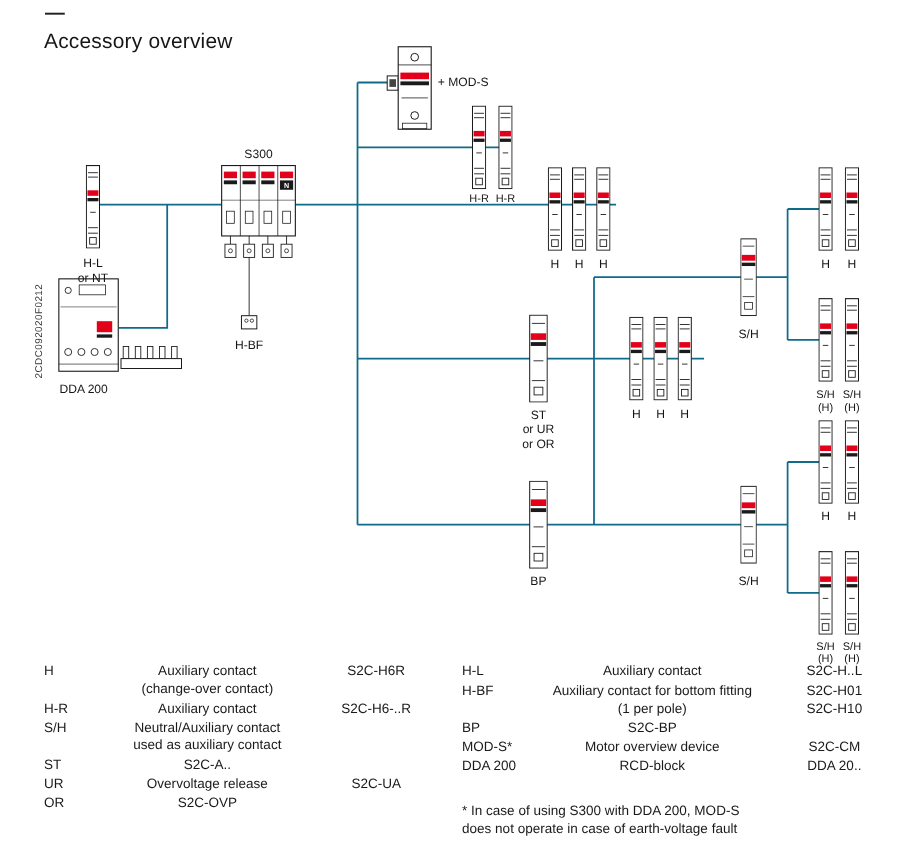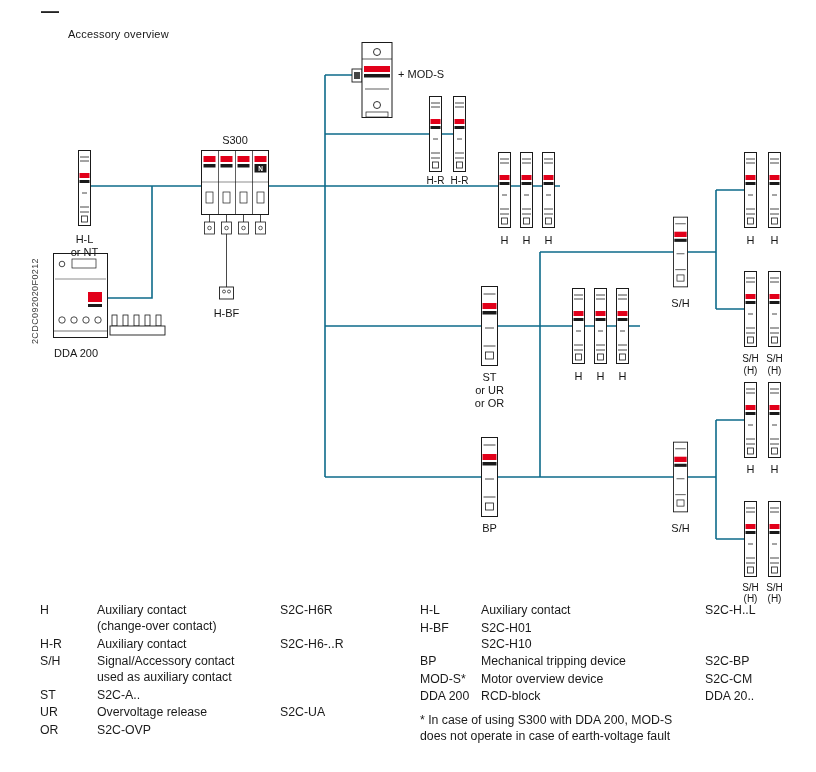--- a/index.html
+++ b/index.html
@@ -1,37 +1,37 @@
 <!DOCTYPE html>
 <html><head>
 <meta charset="utf-8">
 <style>
   html,body{margin:0;padding:0;background:#fff;}
   body{font-family:"Liberation Sans",sans-serif;}
   .page{position:relative;width:816px;height:772px;background:#fff;overflow:hidden;}
   .dash{position:absolute;left:41px;top:1px;font-size:18px;font-weight:700;color:#222;}
-  .page-title{position:absolute;left:40px;top:28px;font-size:11px;color:#161616;letter-spacing:.2px;margin-left:28px;}
+  .page-title{position:absolute;left:40px;top:28px;font-size:19px;color:#161616;letter-spacing:.2px;}
   .side-code{position:absolute;left:-17px;top:296px;width:104px;text-align:center;
              transform:rotate(-90deg);font-size:9px;color:#3a3a3a;letter-spacing:.4px;}
   .diagram{position:absolute;left:0;top:0;}
   .wire{stroke:#0e6b8a;stroke-width:1.6;fill:none;}
   .thin{stroke:#1a1a1a;stroke-width:.8;}
   text{font-family:"Liberation Sans",sans-serif;}
   .lbl{font-size:11px;fill:#161616;text-anchor:middle;}
   .lbl-sm{font-size:10px;fill:#161616;text-anchor:middle;}
   .lbl-start{font-size:11px;fill:#161616;text-anchor:start;}
   .npole{fill:#fff;font-size:6.5px;font-weight:700;text-anchor:middle;}
   .legend{position:absolute;top:602px;font-size:12.3px;color:#1a1a1a;line-height:16px;}
   .legend-left{left:40px;width:364px;}
   .legend-right{left:420px;width:392px;}
   .lrow{display:grid;margin-bottom:1.5px;}
   .legend-left .lrow{grid-template-columns:57px 183px auto;}
   .legend-right .lrow{grid-template-columns:61px 224px auto;}
-  .ldesc,.lpart{white-space:pre-line;}
-  .footnote{margin-top:8px;white-space:pre-line;}
+  .ldesc,.lpart{white-space:pre-line;text-align:center;}
+  .footnote{margin-top:25px;white-space:pre-line;}
 </style>
 </head>
 <body>
 
 <div class="page">
 
   <div class="dash">—</div>
   <div class="page-title">Accessory overview</div>
   <div class="side-code">2CDC092020F0212</div>
 
@@ -213,21 +213,21 @@
 (change-over contact)</div>
       <div class="lpart">S2C-H6R</div>
     </div>
     <div class="lrow">
       <div class="lterm">H-R</div>
       <div class="ldesc">Auxiliary contact</div>
       <div class="lpart">S2C-H6-..R</div>
     </div>
     <div class="lrow">
       <div class="lterm">S/H</div>
-      <div class="ldesc">Signal/Accessory contact
+      <div class="ldesc">Neutral/Auxiliary contact
 used as auxiliary contact</div>
     </div>
     <div class="lrow">
       <div class="lterm">ST</div>
       <div class="lpart">S2C-A..</div>
     </div>
     <div class="lrow">
       <div class="lterm">UR</div>
       <div class="ldesc">Overvoltage release</div>
       <div class="lpart">S2C-UA</div>
@@ -239,26 +239,27 @@
   </div>
 
   <div class="legend legend-right">
     <div class="lrow">
       <div class="lterm">H-L</div>
       <div class="ldesc">Auxiliary contact</div>
       <div class="lpart">S2C-H..L</div>
     </div>
     <div class="lrow">
       <div class="lterm">H-BF</div>
+      <div class="ldesc">Auxiliary contact for bottom fitting
+(1 per pole)</div>
       <div class="lpart">S2C-H01
 S2C-H10</div>
     </div>
     <div class="lrow">
       <div class="lterm">BP</div>
-      <div class="ldesc">Mechanical tripping device</div>
       <div class="lpart">S2C-BP</div>
     </div>
     <div class="lrow">
       <div class="lterm">MOD-S*</div>
       <div class="ldesc">Motor overview device</div>
       <div class="lpart">S2C-CM</div>
     </div>
     <div class="lrow">
       <div class="lterm">DDA 200</div>
       <div class="ldesc">RCD-block</div>

